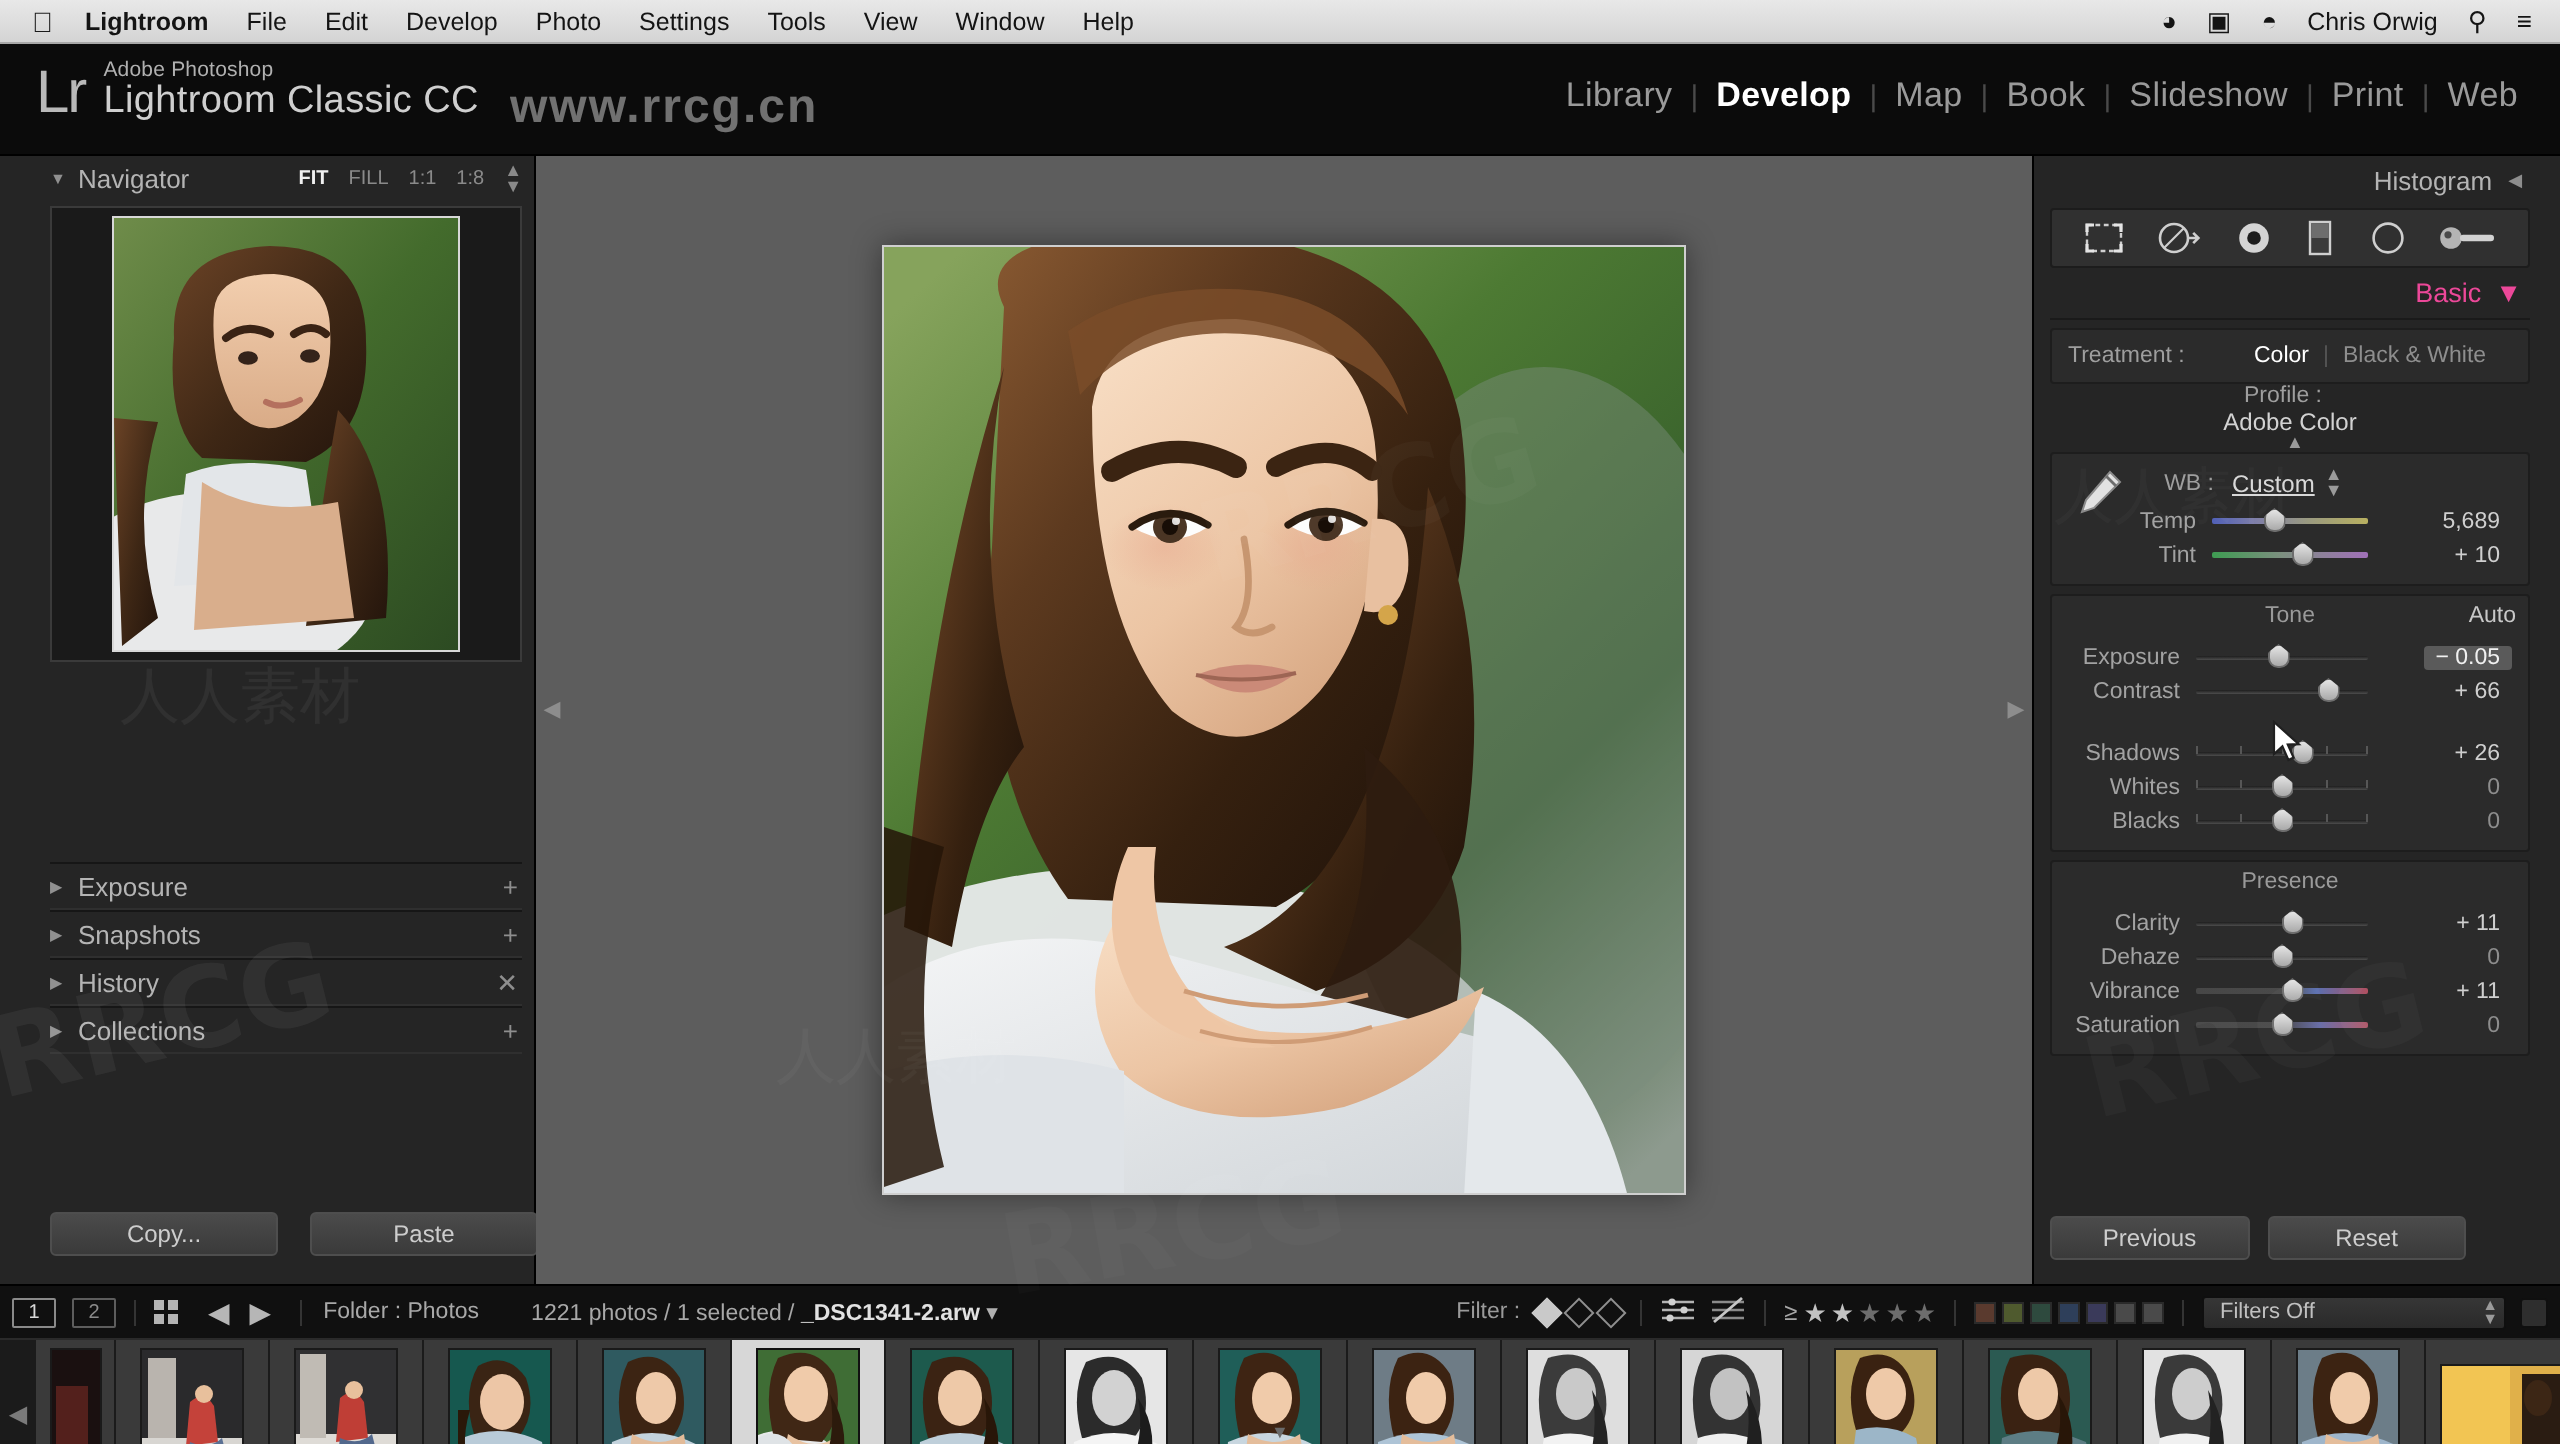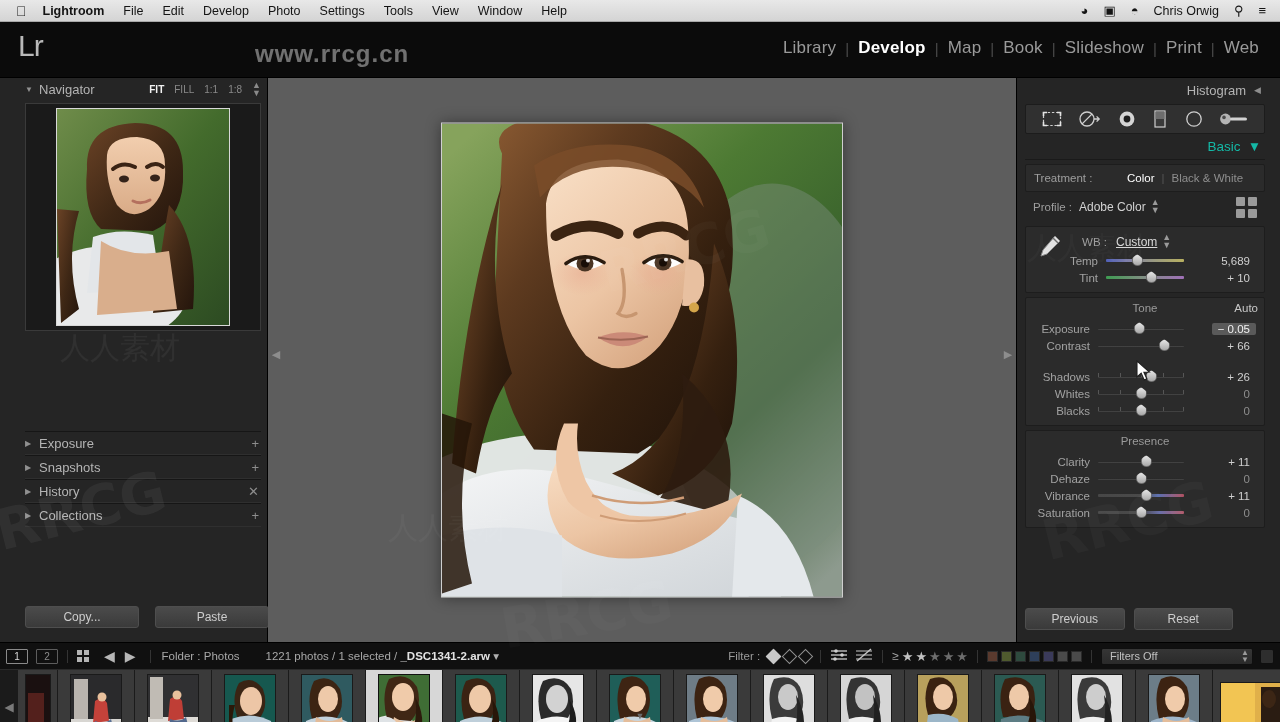--- a/index.html
+++ b/index.html
@@ -131,37 +131,37 @@
   .rp-head .caret { font-size: 9px; color: #8d8d8d; }
 
   .toolstrip {
     height: 30px; margin-top: 2px; background: #303030; border: 1px solid #1c1c1c; border-radius: 2px;
     display: flex; align-items: center; justify-content: space-around; padding: 0 8px;
   }
   .toolstrip .ti { cursor: pointer; display: flex; align-items: center; }
 
   .basic-head {
     height: 26px; display: flex; align-items: center; justify-content: flex-end;
-    font-size: 13.5px; color: #14b8a6; font-weight: 300; padding-right: 4px; gap: 7px;
+    font-size: 13.5px; color: #ec4899; font-weight: 300; padding-right: 4px; gap: 7px;
     border-bottom: 1px solid #1a1a1a;
   }
 
   .block { background: #2b2b2b; border: 1px solid #1d1d1d; border-radius: 2px; margin-top: 4px; }
 
   .row-treat {
     height: 26px; display: flex; align-items: center; font-size: 11.5px; color: #9e9e9e;
     padding: 0 8px;
   }
   .row-treat .lbl { width: 86px; }
   .row-treat .opt { color: #8e8e8e; cursor: pointer; padding: 0 7px; }
   .row-treat .opt.active { color: #ffffff; }
   .row-treat .vbar { color: #555; }
 
   .row-profile {
-    height: 30px; display: flex; align-items: center; font-size: 11.5px; color: #9e9e9e; padding: 0 8px;
+    height: 30px; display: flex; align-items: center; font-size: 11.5px; color: #9e9e9e; padding: 0 8px; flex-direction: column;
   }
   .row-profile .lbl { width: 46px; }
   .row-profile .val { color: #d2d2d2; font-size: 12px; cursor: pointer; }
   .row-profile .stp { font-size: 9px; color: #9a9a9a; margin-left: 5px; line-height: .85; display:flex; flex-direction:column;}
   .prof-grid { margin-left: auto; display: grid; grid-template-columns: 9px 9px; grid-template-rows: 9px 9px; gap: 3px; cursor: pointer; }
   .prof-grid i { background: #9a9a9a; display: block; border-radius: 1px; }
 
   
   .wb-block { padding: 4px 8px 6px 8px; position: relative; }
   .wb-row { display: flex; align-items: center; height: 21px; font-size: 11.5px; color: #9e9e9e; }
@@ -293,20 +293,24 @@
     <span class="ico">⚲</span>
     <span class="ico">≡</span>
   </div>
 </div>
 
 <div class="lr-root">
 
   <div class="lr-top">
     <div class="lr-logo">
       <span class="lr-mark">Lr</span>
+      <span class="lr-names">
+        <span class="lr-sup">Adobe Photoshop</span>
+        <span class="lr-title">Lightroom Classic CC</span>
+      </span>
     </div>
     <div class="modules">
       <span class="mod">Library</span>
       <span class="sep">|</span>
       <span class="mod active">Develop</span>
       <span class="sep">|</span>
       <span class="mod">Map</span>
       <span class="sep">|</span>
       <span class="mod">Book</span>
       <span class="sep">|</span>

